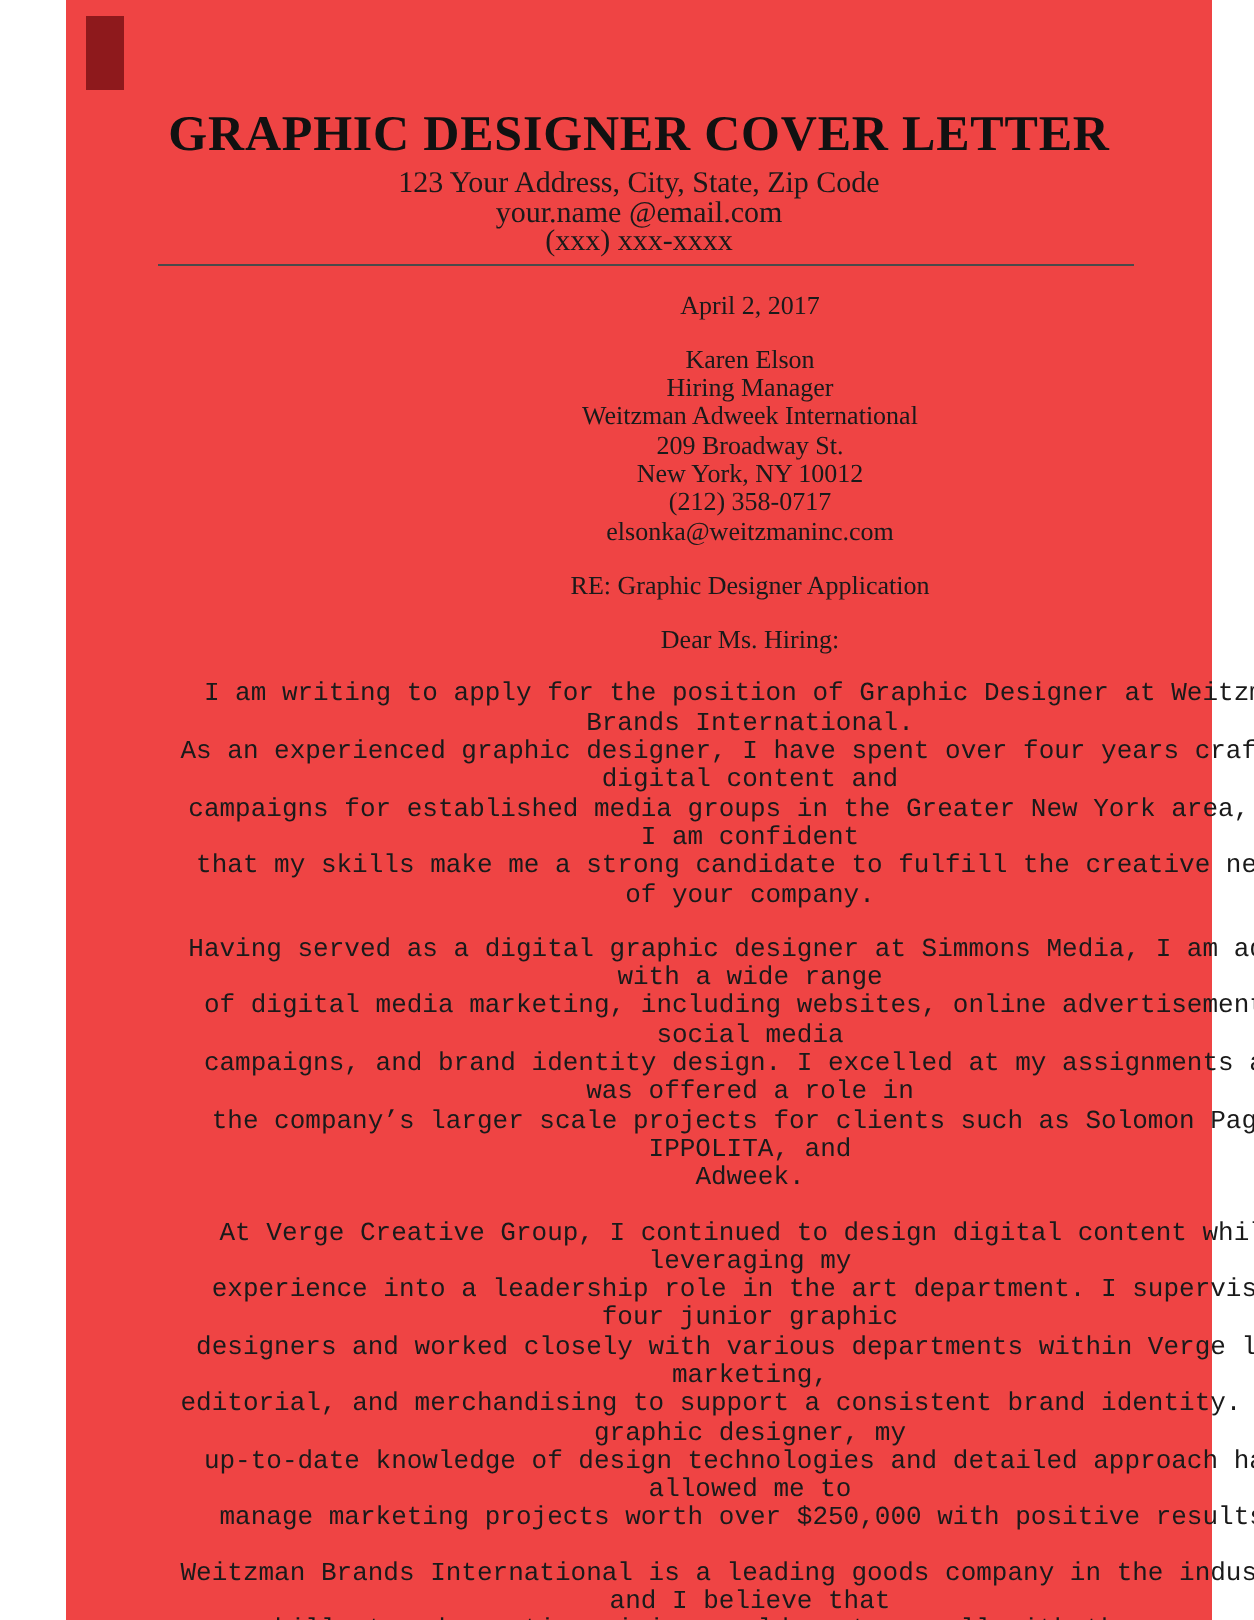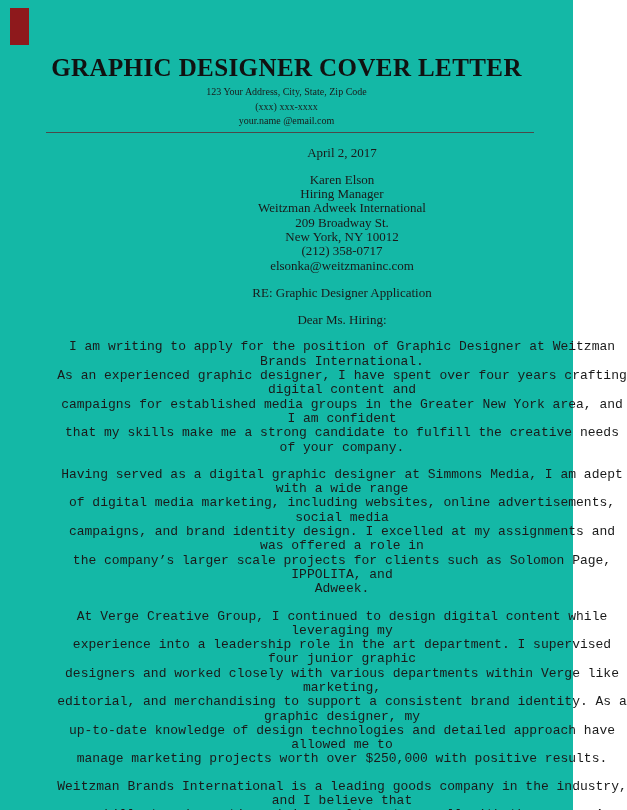--- a/index.html
+++ b/index.html
@@ -12,21 +12,22 @@
     height: 810px;
     position: relative;
     overflow: hidden;
     font-family: "Liberation Serif", "DejaVu Serif", serif;
     color: #1a1a1a;
   }
   .page {
     position: relative;
     width: 573px;
     height: 810px;
-    background: #14b8a6;
+    background: #ef4444;
+    margin-left: 33px;
   }
   .corner-mark {
     position: absolute;
     left: 10px;
     top: 8px;
     width: 19px;
     height: 37px;
   }
   .header {
     text-align: center;
@@ -34,21 +35,21 @@
   }
   .title {
     font-size: 25px;
     font-weight: 700;
     line-height: 26px;
     letter-spacing: 0.4px;
     margin: 0;
     color: #111111;
   }
   .contact-line {
-    font-size: 10px;
+    font-size: 15px;
     line-height: 14.5px;
     margin: 0;
   }
   .contact-line.first {
     margin-top: 4px;
   }
   .rule {
     height: 0;
     border: none;
     border-top: 1.4px solid #4a4a4a;
@@ -79,22 +80,22 @@
 </head>
 <body>
 
 <div class="page">
 
   <div class="corner-mark" style="background-color: rgb(142, 25, 28);"></div>
 
   <div class="header">
     <h1 class="title">GRAPHIC DESIGNER COVER LETTER</h1>
     <p class="contact-line first">123 Your Address, City, State, Zip Code</p>
+    <p class="contact-line">your.name @email.com</p>
     <p class="contact-line">(xxx) xxx-xxxx</p>
-    <p class="contact-line">your.name @email.com</p>
   </div>
 
   <hr class="rule">
 
   <div class="letter">
 
     <p class="block">April 2, 2017</p>
 
     <div class="block">
       <p class="line">Karen Elson</p>

